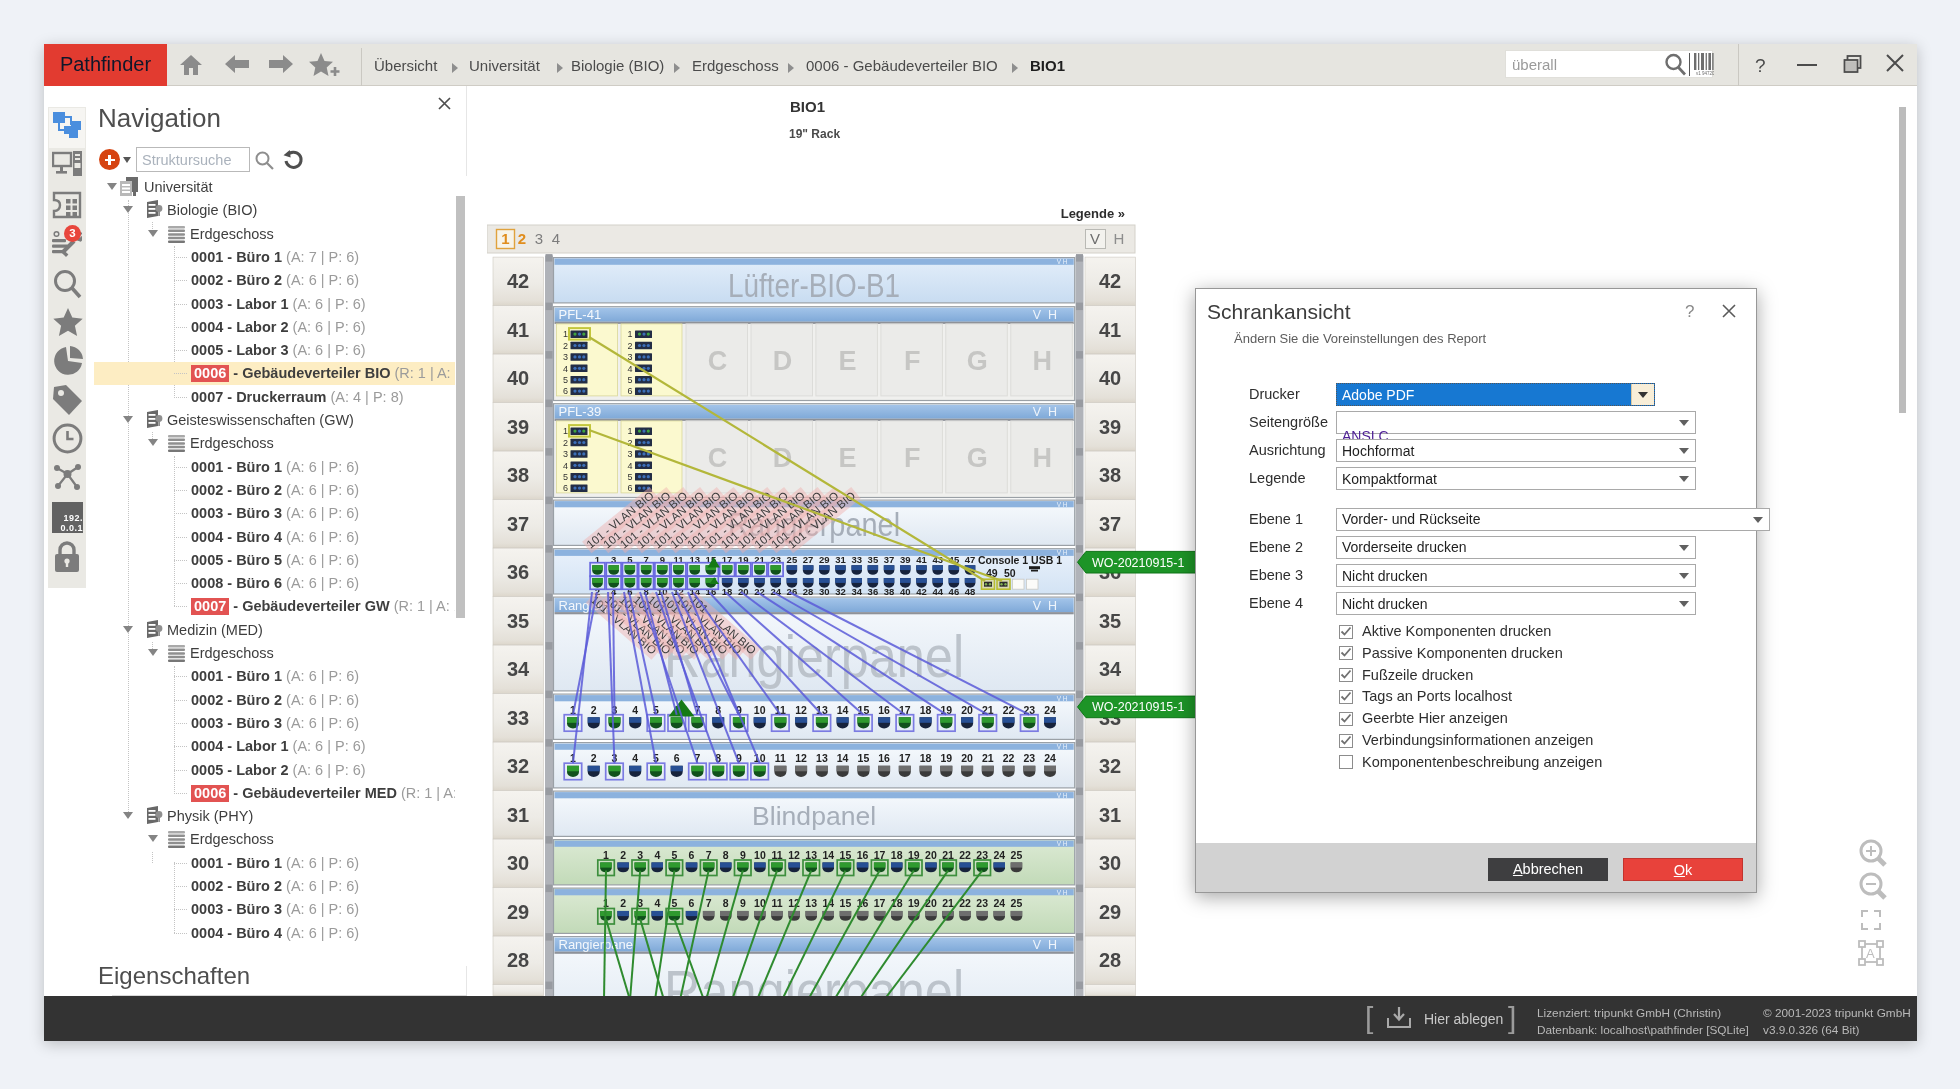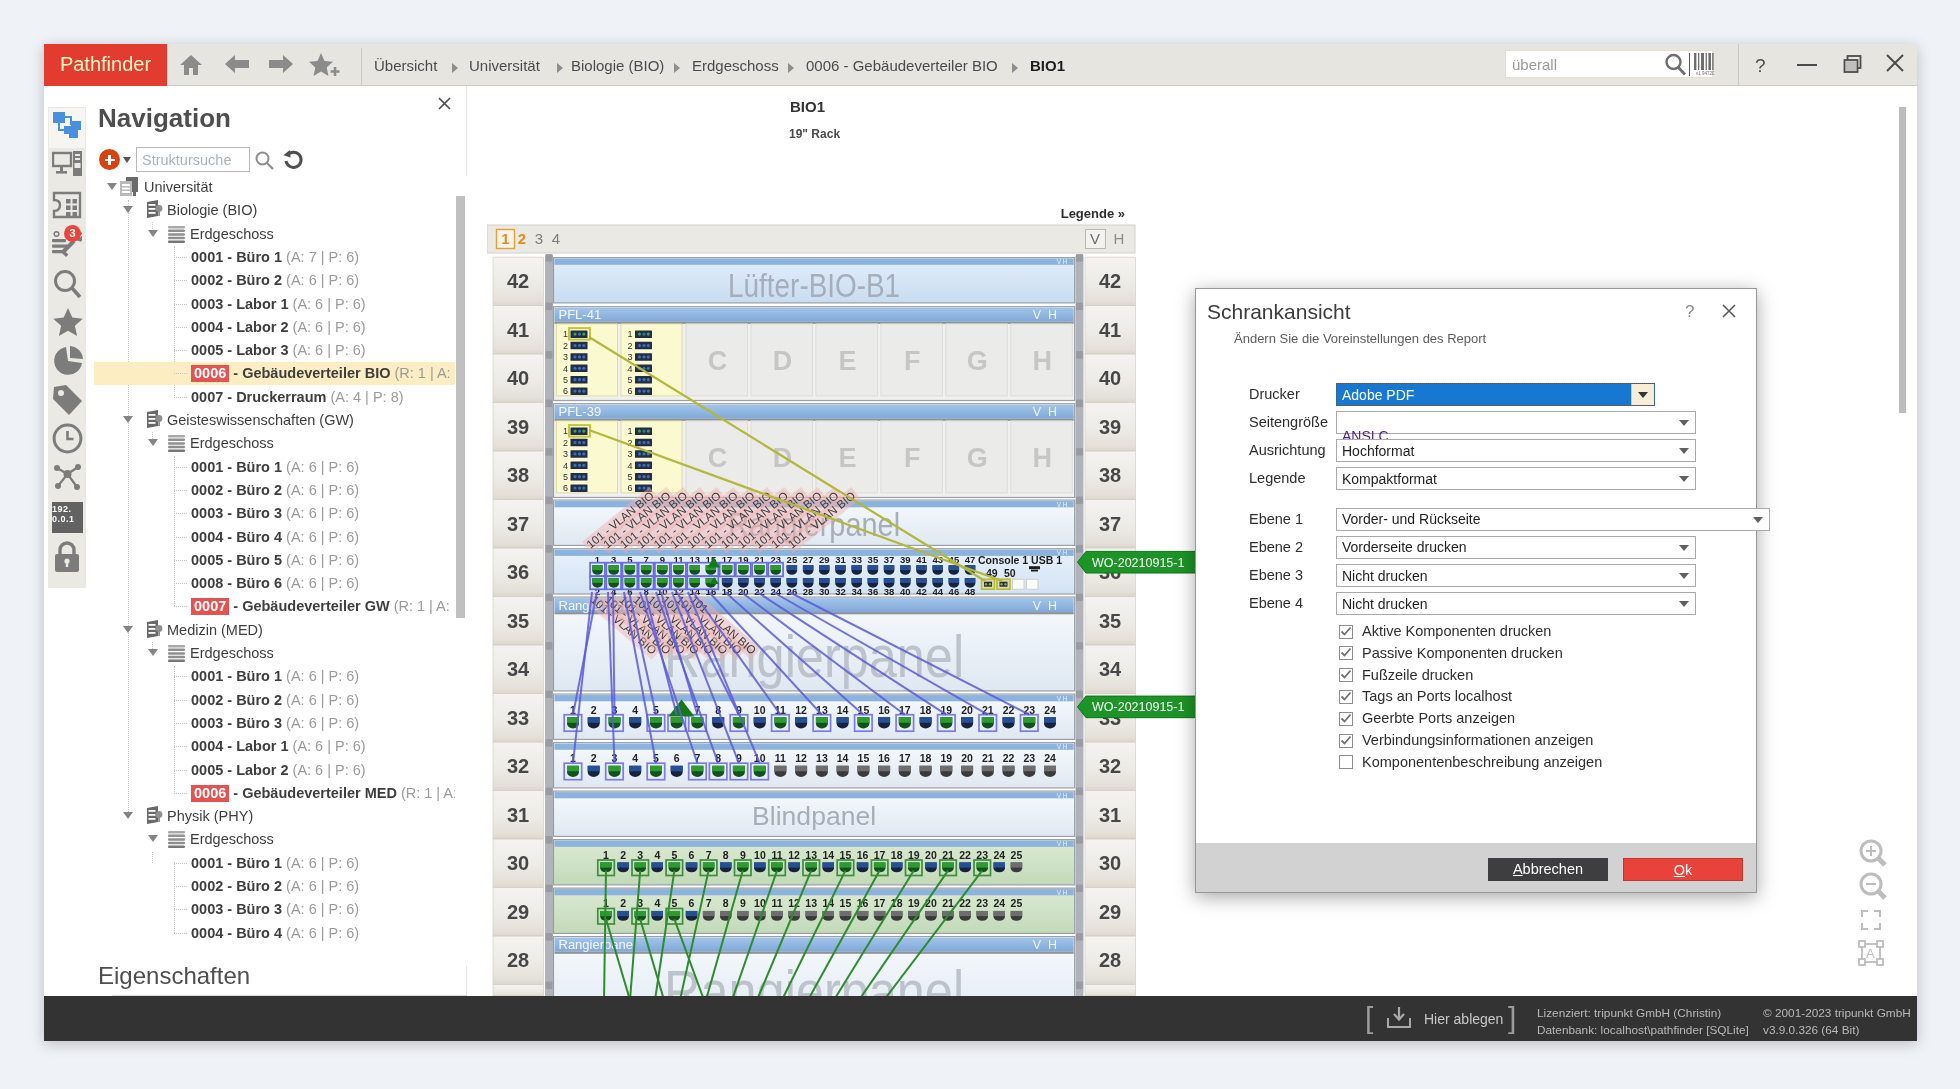--- a/index.html
+++ b/index.html
@@ -12,21 +12,21 @@
 .trow { position:absolute; font-size:14.5px; white-space:nowrap; }
 .tn { color:#3e3e3e; font-weight:bold; }
 .tp { color:#3e3e3e; font-weight:400; }
 .tc { color:#9b9b9b; font-weight:400; }
 .wbtn { position:absolute; top:54px; font-size:19px; color:#4c4c4c; }
 </style></head>
 <body>
 <div class="app"></div>
 
 <div class="topbar"></div>
-<div class="abs" style="left:44px;top:44px;width:123px;height:42px;background:#e23b30;color:#fef9c3;font-size:20px;text-align:center;line-height:41px">Pathfinder</div>
+<div class="abs" style="left:44px;top:44px;width:123px;height:42px;background:#e23b30;color:#0f172a;font-size:20px;text-align:center;line-height:41px">Pathfinder</div>
 <div class="abs" style="left:179px;top:53px"><svg width="24" height="24" viewBox="0 0 24 24">
       <path d="M12 2 L23 12 H19 V22 H14 V15 H10 V22 H5 V12 H1 z" fill="#8b8b8b"></path>
     </svg></div>
 <div class="abs" style="left:225px;top:55px"><svg width="24" height="20" viewBox="0 0 24 20">
       <path d="M10 0 L10 5 H24 V13 H10 L10 18 L0 9 z" fill="#8b8b8b"></path>
     </svg></div>
 <div class="abs" style="left:269px;top:55px"><svg width="24" height="20" viewBox="0 0 24 20">
       <path d="M14 0 L14 5 H0 V13 H14 L14 18 L24 9 z" fill="#8b8b8b"></path>
     </svg></div>
 <div class="abs" style="left:308px;top:53px"><svg width="33" height="26" viewBox="0 0 33 26">
@@ -138,31 +138,31 @@
     </svg></div>
 <div class="ic" style="top:462px"><svg width="31" height="31" viewBox="0 0 31 31">
 <circle cx="15.5" cy="12" r="4" fill="#7c7c7c"></circle>
 <circle cx="5" cy="6" r="3" fill="#7c7c7c"></circle>
       <circle cx="26" cy="5" r="3" fill="#7c7c7c"></circle>
 <circle cx="6" cy="24" r="3" fill="#7c7c7c"></circle>
       <circle cx="25" cy="25" r="3" fill="#7c7c7c"></circle>
 <path d="M15.5 12 L5 6 M15.5 12 L26 5 M15.5 12 L6 24 M15.5 12 L25 25" stroke="#7c7c7c" stroke-width="2.2"></path>
     </svg></div>
 <div class="ic" style="top:502px">
-    <div style="width:31px;height:31px;background:#626262;color:#fff;font-size:9px;font-weight:bold;line-height:10px;text-align:left;padding-top:2px;box-sizing:border-box;letter-spacing:0.5px">192.<br>0.0.1</div>
+    <div style="width:31px;height:31px;background:#626262;color:#fff;font-size:9px;font-weight:bold;line-height:10px;text-align:right;padding-top:11px;box-sizing:border-box;letter-spacing:0.5px">192.<br>0.0.1</div>
   </div>
 <div class="ic" style="top:541px"><svg width="30" height="33" viewBox="0 0 30 33">
 <path d="M8 13 V9 a7 7 0 0 1 14 0 v4" fill="none" stroke="#7c7c7c" stroke-width="3.4"></path>
 <rect x="3" y="13" width="24" height="18" rx="2" fill="#7c7c7c"></rect>
 <circle cx="15" cy="20" r="2.6" fill="#eae9e4"></circle>
       <rect x="13.8" y="21" width="2.4" height="5" fill="#eae9e4"></rect>
     </svg></div>
 
 <div class="abs" style="left:86px;top:86px;width:381px;height:910px;background:#fff;border-right:1px solid #e6e6e6"></div>
-<div class="abs" style="left:98px;top:103px;font-size:26px;color:#4e4e4e;font-weight:700">Navigation</div>
+<div class="abs" style="left:98px;top:103px;font-size:26px;color:#4e4e4e;font-weight:400">Navigation</div>
 <div class="abs" style="left:437px;top:96px"><svg width="15" height="15" viewBox="0 0 15 15">
       <path d="M2 2 L13 13 M13 2 L2 13" stroke="#4e4e4e" stroke-width="1.7"></path>
     </svg></div>
 
 <div class="abs" style="left:99px;top:149px;width:21px;height:21px;border-radius:50%;background:#d64310"></div>
 <div class="abs" style="left:104.5px;top:158.5px;width:10px;height:2.4px;background:#fff"></div>
 <div class="abs" style="left:108.3px;top:154.7px;width:2.4px;height:10px;background:#fff"></div>
 <div class="abs" style="left:123px;top:157px;width:0;height:0;border-left:4.5px solid transparent;border-right:4.5px solid transparent;border-top:6px solid #555"></div>
 <div class="abs" style="left:136px;top:147px;width:114px;height:25px;background:#fff;border:1px solid #b9b9b9"></div>
 <div class="abs" style="left:142px;top:152px;font-size:14.5px;color:#aab2bc">Struktursuche</div>
@@ -1404,21 +1404,21 @@
       <path d="M1.5 5.5 L4.5 8.5 L10.5 1.5" stroke="#717171" stroke-width="1.8" fill="none"></path>
     </svg></div>
 <div style="position:absolute;left:1362px;top:666.6px;font-size:14.5px;color:#2e2e2e">Fußzeile drucken</div>
 <div style="position:absolute;left:1339px;top:689.9px;width:14px;height:14px;border:1px solid #8c8c8c;background:#fff;text-align:center;line-height:10px"><svg width="12" height="11" viewBox="0 0 12 11">
       <path d="M1.5 5.5 L4.5 8.5 L10.5 1.5" stroke="#717171" stroke-width="1.8" fill="none"></path>
     </svg></div>
 <div style="position:absolute;left:1362px;top:688.4px;font-size:14.5px;color:#2e2e2e">Tags an Ports localhost</div>
 <div style="position:absolute;left:1339px;top:711.7px;width:14px;height:14px;border:1px solid #8c8c8c;background:#fff;text-align:center;line-height:10px"><svg width="12" height="11" viewBox="0 0 12 11">
       <path d="M1.5 5.5 L4.5 8.5 L10.5 1.5" stroke="#717171" stroke-width="1.8" fill="none"></path>
     </svg></div>
-<div style="position:absolute;left:1362px;top:710.2px;font-size:14.5px;color:#2e2e2e">Geerbte Ports anzeigen</div>
+<div style="position:absolute;left:1362px;top:710.2px;font-size:14.5px;color:#2e2e2e">Geerbte Hier anzeigen</div>
 <div style="position:absolute;left:1339px;top:733.5px;width:14px;height:14px;border:1px solid #8c8c8c;background:#fff;text-align:center;line-height:10px"><svg width="12" height="11" viewBox="0 0 12 11">
       <path d="M1.5 5.5 L4.5 8.5 L10.5 1.5" stroke="#717171" stroke-width="1.8" fill="none"></path>
     </svg></div>
 <div style="position:absolute;left:1362px;top:732.0px;font-size:14.5px;color:#2e2e2e">Verbindungsinformationen anzeigen</div>
 <div style="position:absolute;left:1339px;top:755.3px;width:14px;height:14px;border:1px solid #8c8c8c;background:#fff;text-align:center;line-height:10px"></div>
 <div style="position:absolute;left:1362px;top:753.8px;font-size:14.5px;color:#2e2e2e">Komponentenbeschreibung anzeigen</div>
 <div class="abs" style="left:1196px;top:843px;width:560px;height:49px;background:#d2d2d2"></div>
 <div class="abs" style="left:1488px;top:858px;width:120px;height:23px;background:#3e3e40;color:#fff;font-size:14.5px;text-align:center;line-height:22px"><u>A</u>bbrechen</div>
 <div class="abs" style="left:1623px;top:858px;width:120px;height:23px;background:#e8423b;color:#fff;font-size:14.5px;text-align:center;line-height:22px;border:1px solid #c3342e"><u>O</u>k</div>
 

